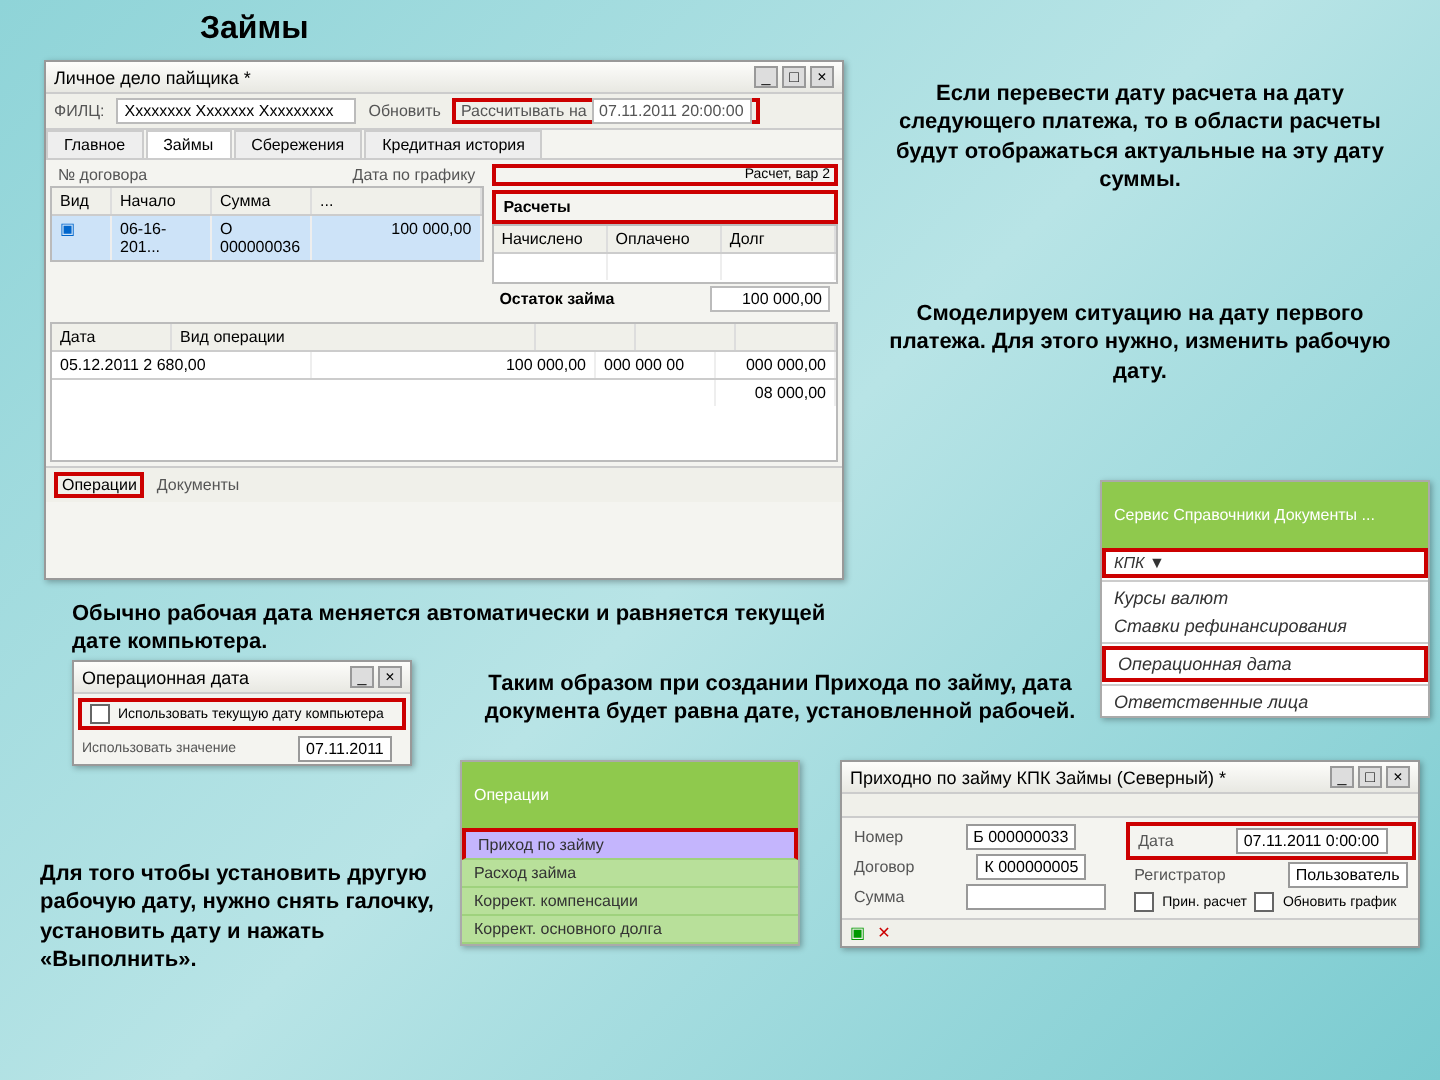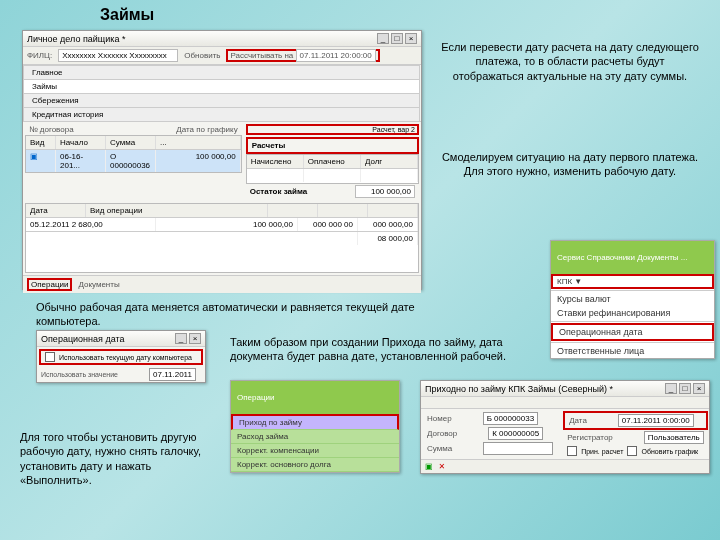--- a/index.html
+++ b/index.html
@@ -39,46 +39,47 @@
   .toolbar {
     background: #f0f0ea;
     border-bottom: 1px solid #ccc;
     padding: 2px 4px;
     font-size: 8px;
     display:flex; align-items:center; gap:6px;
     flex-wrap: wrap;
   }
   .tb-item { color:#555; }
   .redbox { border: 2px solid #cc0000; padding: 0 2px; }
-  .tabs { display:flex; border-bottom:1px solid #ccc; background:#f4f4f0;flex-direction:column; }
+  .tabs { display:flex; border-bottom:1px solid #ccc; background:#f4f4f0; }
   .tab { padding: 2px 8px; font-size:8px; border:1px solid #ccc; border-bottom:none; background:#eee; margin-right:1px; }
   .tab.active { background:#fff; }
   .field-row { display:flex; align-items:center; gap:4px; padding:1px 4px; font-size:8px; }
   .field-label { color:#555; }
   .field-input { background:#fff; border:1px solid #bbb; padding:1px 3px; font-size:8px; min-width:60px; }
   .grid { background:#fff; border:1px solid #bbb; font-size:8px; }
   .grid-head { display:flex; background:#f0f0ea; border-bottom:1px solid #ccc; }
   .grid-head > div { padding:2px 4px; border-right:1px solid #ddd; }
   .grid-row { display:flex; }
   .grid-row > div { padding:2px 4px; border-right:1px solid #eee; }
   .note {
     position:absolute;
     font-size: 11px;
     color:#000;
     text-align:center;
     line-height:1.3;
+    font-weight:bold;
   }
   .menu-panel {
     position:absolute;
     background:#fff;
     border:1px solid #aaa;
     box-shadow:1px 1px 3px rgba(0,0,0,0.3);
     font-size:9px;
   }
-  .menu-item { padding:2px 6px; color:#333; }
+  .menu-item { padding:2px 6px; color:#333;font-style:italic; }
   .menu-item.hl { border:2px solid #cc0000; }
   .greenbar { background:#8fc94d; color:#fff; padding:12px 6px; font-size:8px; }
   .green-item { background:#b8e09a; border-bottom:1px solid #9fd27d; padding:2px 6px; font-size:8px; color:#333; }
   .input-box { background:#fff; border:1px solid #999; padding:1px 3px; font-size:8px;margin-left:27px; }
   .btn { background:#f0f0ea; border:1px solid #999; padding:2px 6px; font-size:8px; }
   .checkbox { width:10px; height:10px; border:1px solid #666; background:#fff; display:inline-block; vertical-align:middle; }
   .sep { border-bottom: 1px solid #ccc; margin: 1px 0;}
   .bold-section { font-weight:bold; font-size:8px; padding: 2px 4px; }
 </style>
 </head>
@@ -156,21 +157,21 @@
     <div class="grid-head">
       <div style="width:60px">Дата</div>
       <div style="flex:1">Вид операции</div>
       <div style="width:50px">&nbsp;</div>
         <div style="width:50px">&nbsp;</div>
         <div style="width:50px">&nbsp;</div>
     </div>
     <div class="grid-row">
       <div style="width:130px">05.12.2011 2 680,00</div>
       <div style="flex:1;text-align:right">100 000,00</div>
-      <div style="width:60px;text-align:right">000 000 00</div>
+      <div style="width:60px;">000 000 00</div>
       <div style="width:60px;text-align:right">000 000,00</div>
     </div>
     <div class="grid-row" style="border-top:1px solid #ccc;">
       <div style="flex:1"></div>
       <div style="width:60px;text-align:right">08 000,00</div>
     </div>
   </div>
   <div class="toolbar" style="border-top:1px solid #ccc; border-bottom:none;">
     <span class="redbox">Операции</span>
     <span class="tb-item">Документы</span>
@@ -208,21 +209,21 @@
     <span style="font-size:7px">Использовать текущую дату компьютера</span>
   </div>
   <div class="field-row">
     <span class="field-label" style="font-size:7px">Использовать значение</span>
     <span class="input-box redbox">07.11.2011</span>
   </div>
 </div>
 
 <div class="note" style="top:430px; left:20px; width:200px; text-align:left;">Для того чтобы установить другую рабочую дату, нужно снять галочку, установить дату и нажать «Выполнить».</div>
 
-<div class="note" style="top:335px; left:230px; width:320px; text-align:left;">Таким образом при создании Прихода по займу, дата документа будет равна дате, установленной рабочей.</div>
+<div class="note" style="top:335px; left:230px; width:320px; text-align:center;">Таким образом при создании Прихода по займу, дата документа будет равна дате, установленной рабочей.</div>
 
 <div class="menu-panel" style="top:380px; left:230px; width:170px;">
   <div class="greenbar">Операции</div>
   <div class="green-item redbox" style="background:#c4b5fd;">Приход по займу</div>
   <div class="green-item">Расход займа</div>
   <div class="green-item">Коррект. компенсации</div>
   <div class="green-item">Коррект. основного долга</div>
 </div>
 
 <div class="win" style="top:380px; left:420px; width:290px;">

